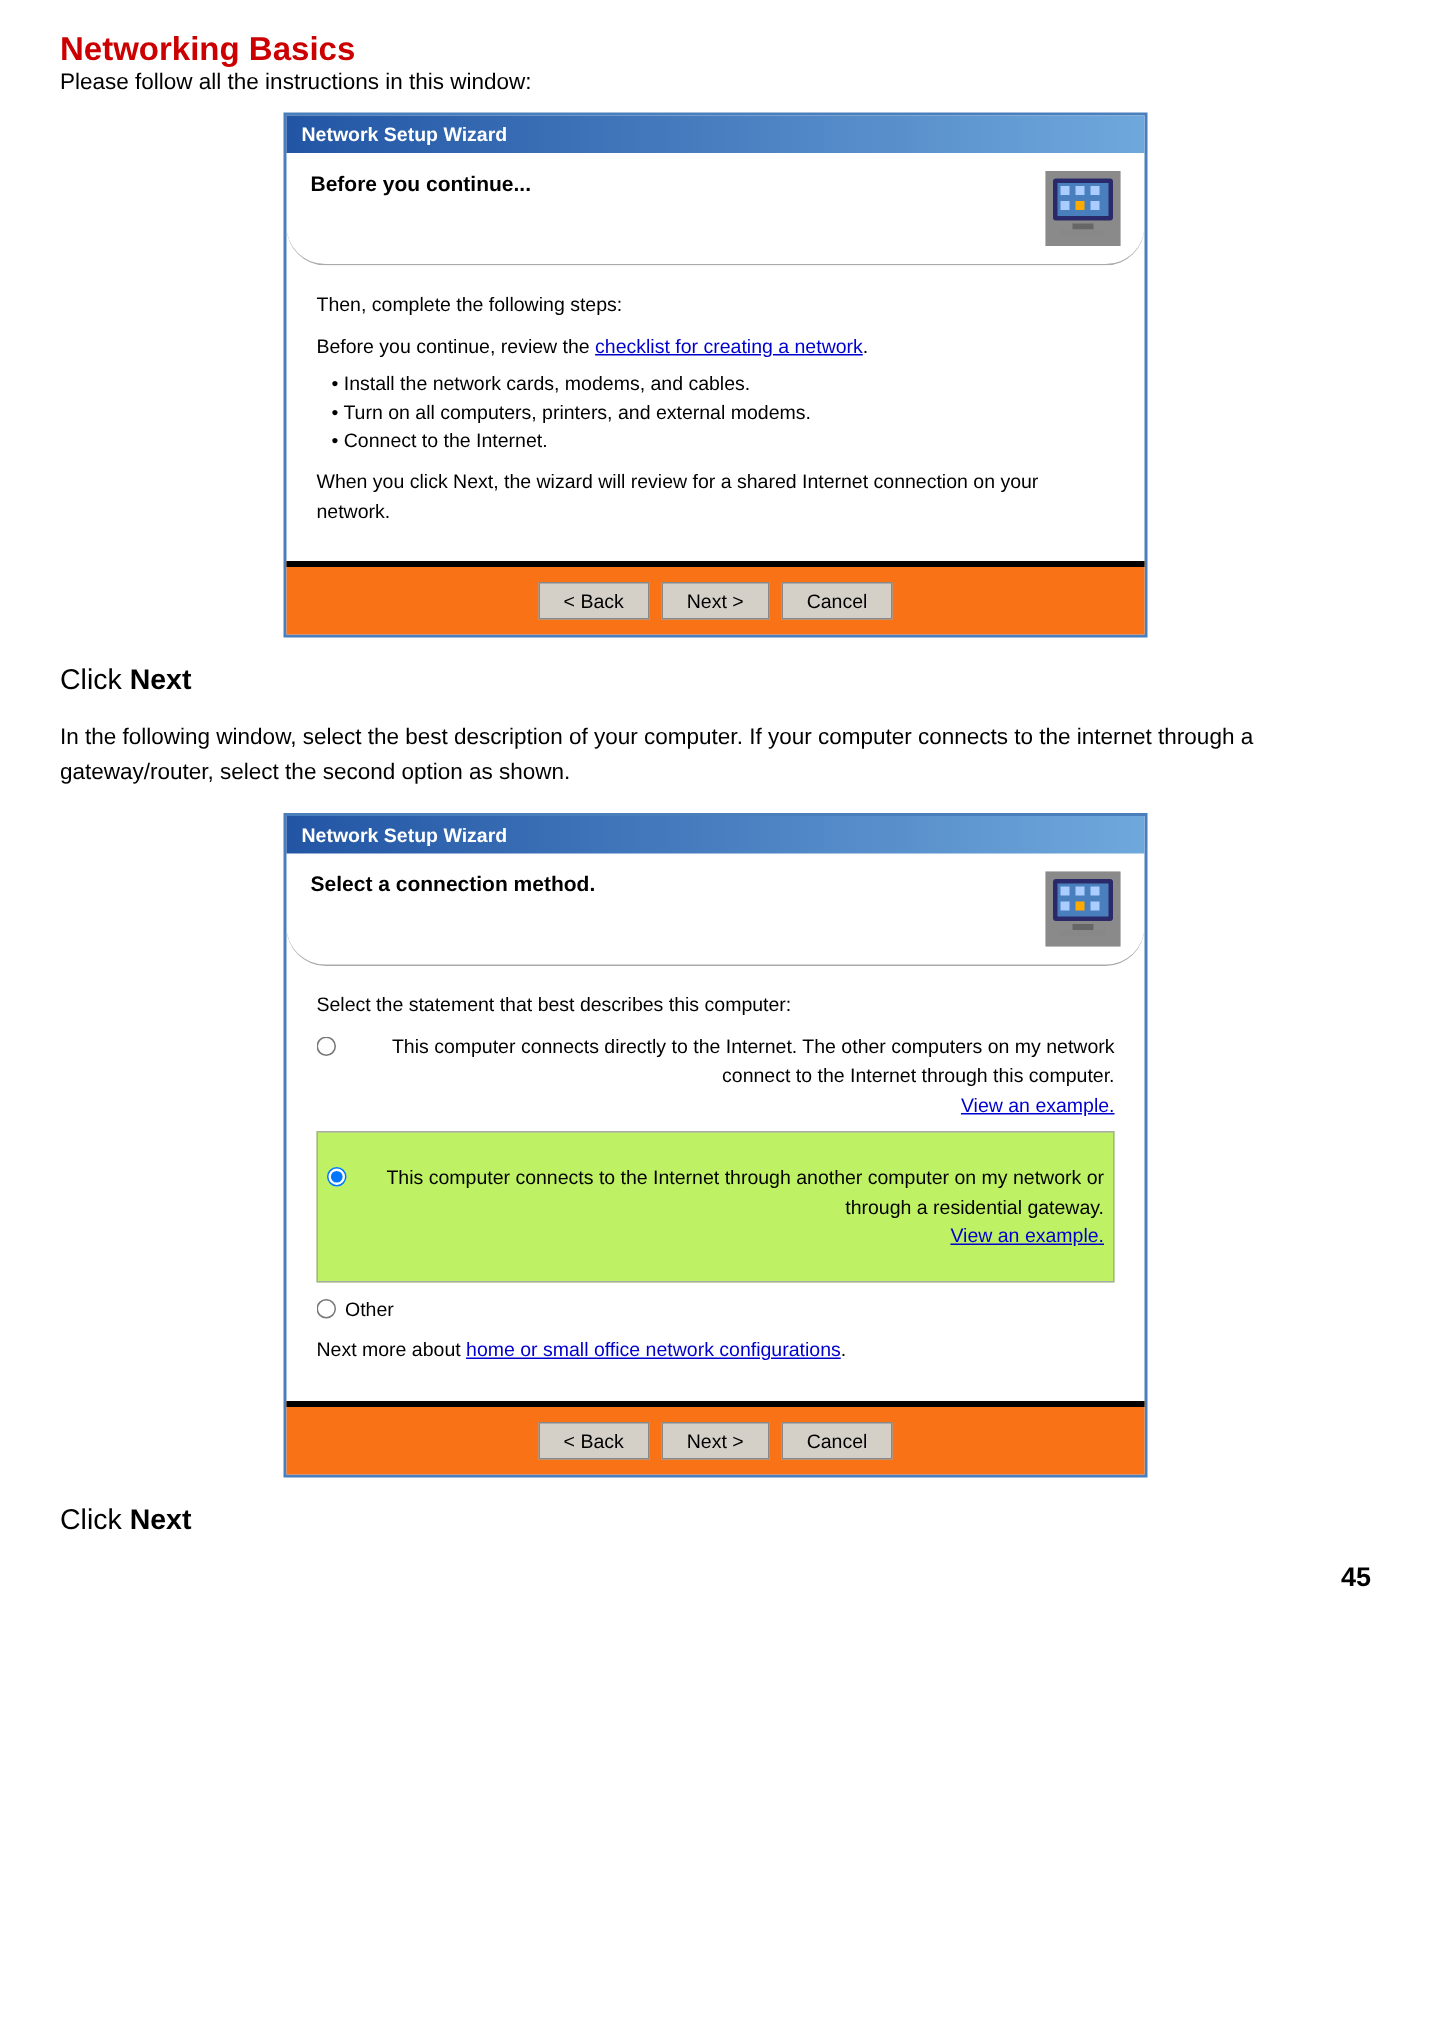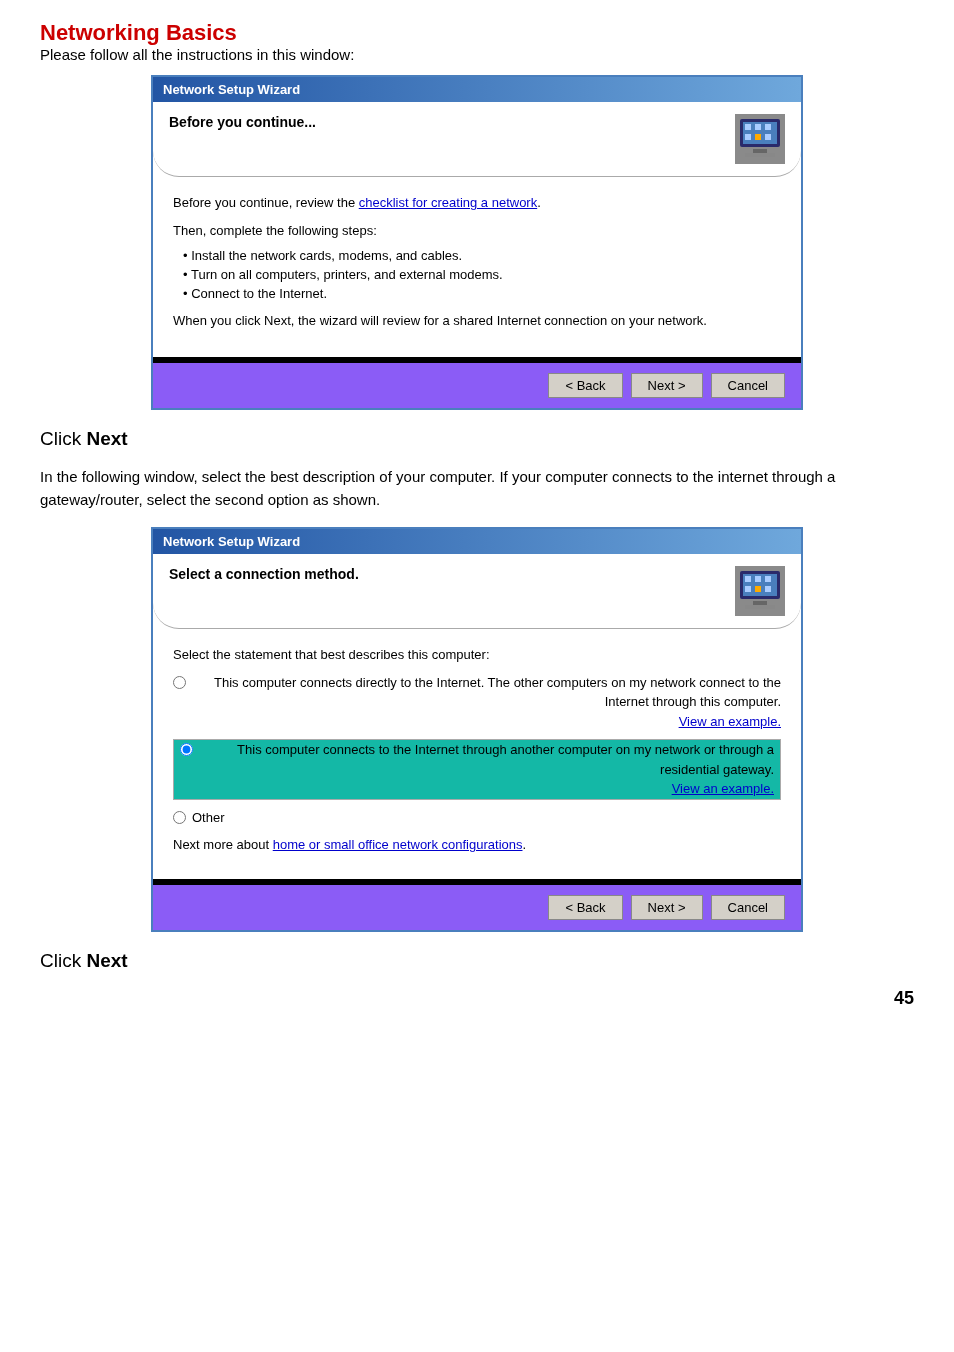--- a/index.html
+++ b/index.html
@@ -21,21 +21,21 @@
 
     .instruction-text {
       font-size: 15px;
       margin-bottom: 12px;
     }
 
     
     .wizard-window {
       border: 2px solid #4a7fbd;
       background: #fff;
-      width: 652px;
+      width: 576px;
       margin: 0 auto 18px auto;
     }
 
     .wizard-titlebar {
       background: linear-gradient(to right, #2255a4, #6fa8dc);
       color: #fff;
       font-size: 13px;
       font-weight: bold;
       padding: 5px 10px;
       display: flex;
@@ -80,26 +80,26 @@
       content: "• ";
     }
 
     .link {
       color: #0000cc;
       text-decoration: underline;
       cursor: pointer;
     }
 
     .wizard-footer {
-      border-top: 6px solid #000000;
+      border-top: 4px solid #000000;
       padding: 10px 16px;
       display: flex;
-      justify-content: flex-end;
+      justify-content: center;
       gap: 8px;
-      background: #8b5cf6;
+      background: #f97316;
     }
 
     .wizard-btn {
       padding: 4px 16px;
       font-size: 13px;
       border: 1px solid #888;
       background: #d4d0c8;
       cursor: pointer;
       min-width: 70px;
     }
@@ -135,22 +135,22 @@
     }
 
     .radio-option-content {
       display: flex;
       flex-direction: column;
       text-align: right;
     }
 
     .highlighted-option {
       border: 1px solid #aaa;
-      background: #14b8a6;
-      padding: 0 6px;
+      background: #bef264;
+      padding: 20px 6px;
       margin-bottom: 8px;
     }
 
     
     .network-img {
       width: 50px;
       height: 50px;
       background: #888;
       position: relative;
       overflow: hidden;
@@ -179,24 +179,24 @@
         <rect x="30" y="10" width="6" height="6" fill="#aaccff"></rect>
         <rect x="10" y="20" width="6" height="6" fill="#aaccff"></rect>
         <rect x="20" y="20" width="6" height="6" fill="#ffaa00"></rect>
         <rect x="30" y="20" width="6" height="6" fill="#aaccff"></rect>
         <rect x="18" y="35" width="14" height="4" fill="#666"></rect>
         <rect x="10" y="39" width="30" height="4" fill="#888"></rect>
       </svg>
     </div>
   </div>
   <div class="wizard-body">
+    <p>Then, complete the following steps:</p>
     <p>
       <span>Before you continue, review the </span><span class="link">checklist for creating a network</span><span>.</span>
     </p>
-    <p>Then, complete the following steps:</p>
     <ul>
       <li>Install the network cards, modems, and cables.</li>
       <li>Turn on all computers, printers, and external modems.</li>
       <li>Connect to the Internet.</li>
     </ul>
     <p>When you click Next, the wizard will review for a shared Internet connection on your network.</p>
   </div>
   <div class="wizard-footer">
     <button class="wizard-btn">&lt; Back</button>
     <button class="wizard-btn">Next &gt;</button>

